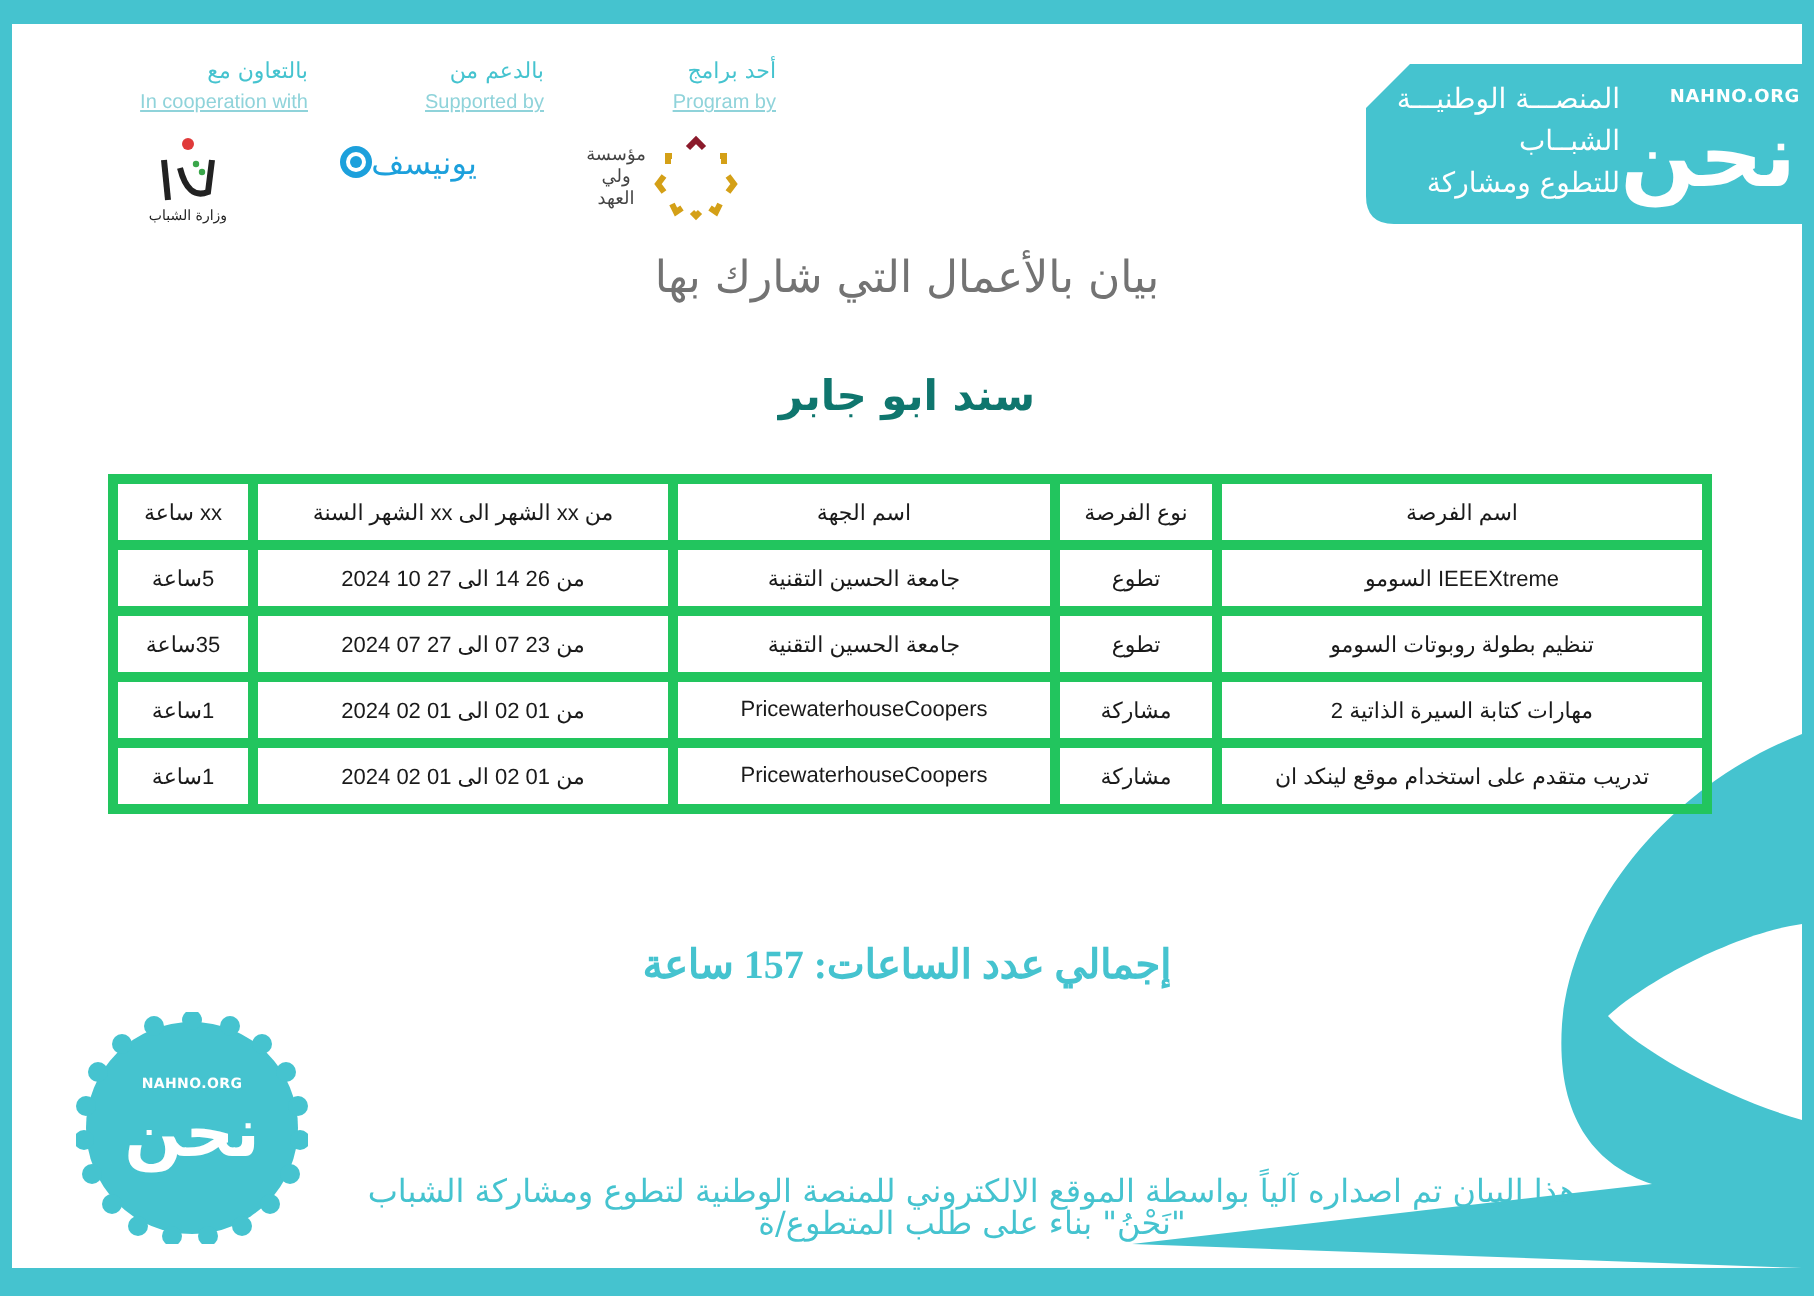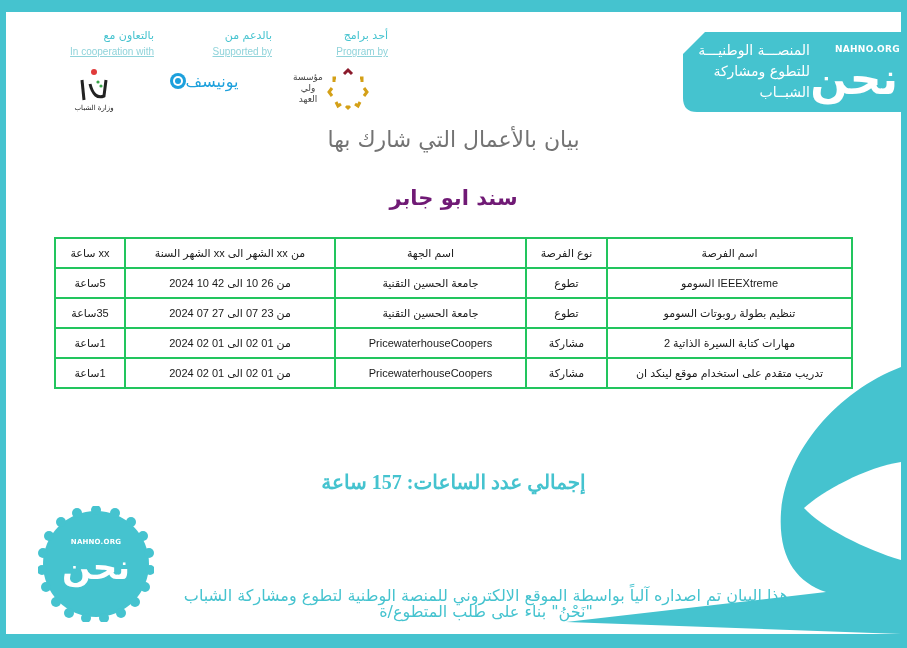--- a/index.html
+++ b/index.html
@@ -40,29 +40,29 @@
   .partner .p-ar { color: #45c3cf; font-size: 11px; line-height: 16px; direction: rtl; }
   .partner .p-en { color: #8fd3da; font-size: 10px; line-height: 16px; font-family: "Liberation Sans", sans-serif; text-decoration: underline; }
   .partner .p-logo { position: relative; height: 50px; margin-top: 6px; }
 
   .title {
     position: absolute; left: 0; width: 895px; top: 115px; text-align: center;
     color: #737373; font-size: 22px; direction: rtl;
   }
   .name {
     position: absolute; left: 0; width: 895px; top: 174px; text-align: center;
-    color: #701a75; font-size: 21px; font-weight: bold; direction: rtl;
+    color: #0f766e; font-size: 21px; font-weight: bold; direction: rtl;
   }
   table.works {
     position: absolute; left: 48px; top: 225px; width: 797px;
     border-collapse: collapse; direction: rtl; table-layout: fixed;
     font-family: "Liberation Sans", "DejaVu Sans", sans-serif; font-size: 11px; color: #1a1a1a;
   }
   table.works th, table.works td {
-    border: 2px solid #22c55e; text-align: center; height: 28px; padding: 0 4px;
+    border: 5px solid #22c55e; text-align: center; height: 28px; padding: 0 4px;
     font-weight: normal; white-space: nowrap; overflow: hidden;
   }
   table.works tr { height: 29px; }
   .total {
     position: absolute; left: 0; width: 895px; top: 458px; text-align: center;
     color: #45c3cf; font-size: 20px; font-weight: bold; direction: rtl; font-family: Liberation Serif, serif;
   }
   .seal { position: absolute; left: 32px; top: 494px; width: 116px; height: 116px; }
   .seal .seal-url {
     position: absolute; left: 0; width: 116px; top: 32px; text-align: center; color: #fff;
@@ -87,22 +87,22 @@
     <path d="M895 355 C 830 380, 780 440, 775 500 C 772 545, 790 570, 820 580 L 560 610 L 895 622 Z" fill="#45c3cf"></path>
     <path d="M895 450 C 860 455, 815 480, 798 496 C 815 515, 860 538, 895 548 Z" fill="#ffffff"></path>
   </svg>
 
   <div class="brand">
     <svg width="225" height="80" viewBox="0 0 225 80">
       <path d="M22 0 L225 0 L225 80 L14 80 Q0 80 0 66 L0 22 Z" fill="#45c3cf"></path>
     </svg>
     <div class="brand-ar">
       <div>المنصـــة الوطنيـــة</div>
+      <div>الشبــاب</div>
       <div>للتطوع ومشاركة</div>
-      <div>الشبــاب</div>
     </div>
     <div class="brand-url">NAHNO.ORG</div>
     <div class="brand-mark">نحن</div>
   </div>
 
   <div class="partner" style="left:28px;">
     <div class="p-ar">بالتعاون مع</div>
     <div class="p-en">In cooperation with</div>
     <div class="p-logo">
       <svg width="120" height="50" viewBox="0 0 120 50">
@@ -169,21 +169,21 @@
         <th>اسم الجهة</th>
         <th>من xx الشهر الى xx الشهر السنة</th>
         <th>xx ساعة</th>
       </tr>
     </thead>
     <tbody>
       <tr>
         <td>IEEEXtreme السومو</td>
         <td>تطوع</td>
         <td>جامعة الحسين التقنية</td>
-        <td>من 26 10 الى 42 10 2024</td>
+        <td>من 26 14 الى 27 10 2024</td>
         <td>5ساعة</td>
       </tr>
       <tr>
         <td>تنظيم بطولة روبوتات السومو</td>
         <td>تطوع</td>
         <td>جامعة الحسين التقنية</td>
         <td>من 23 07 الى 27 07 2024</td>
         <td>35ساعة</td>
       </tr>
       <tr>

